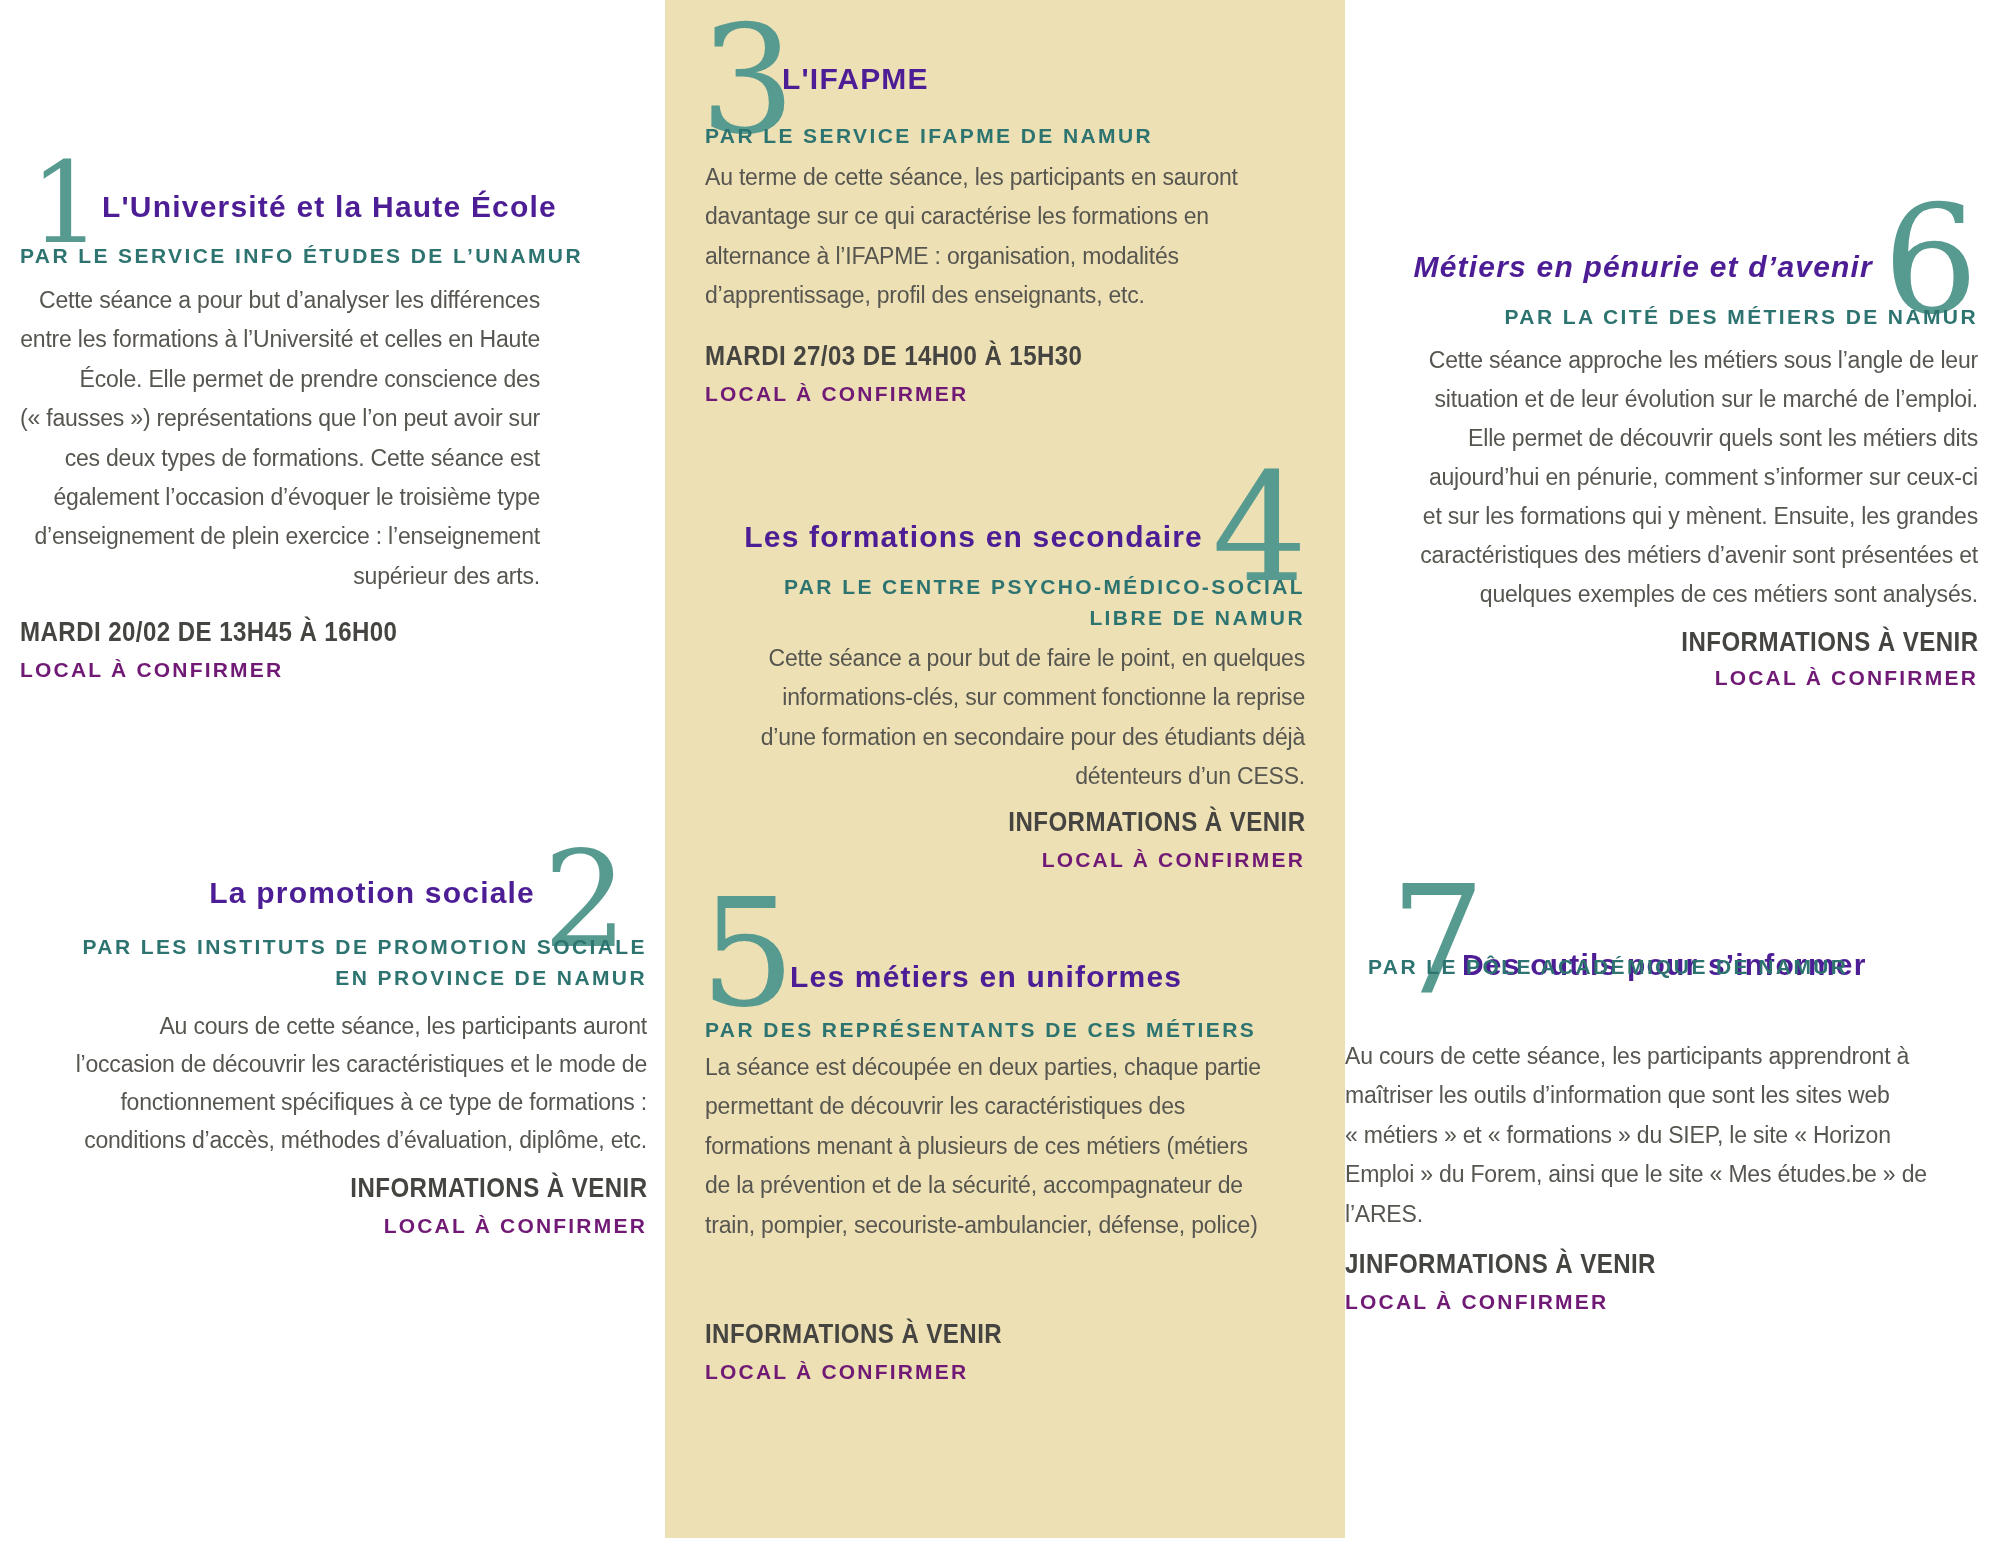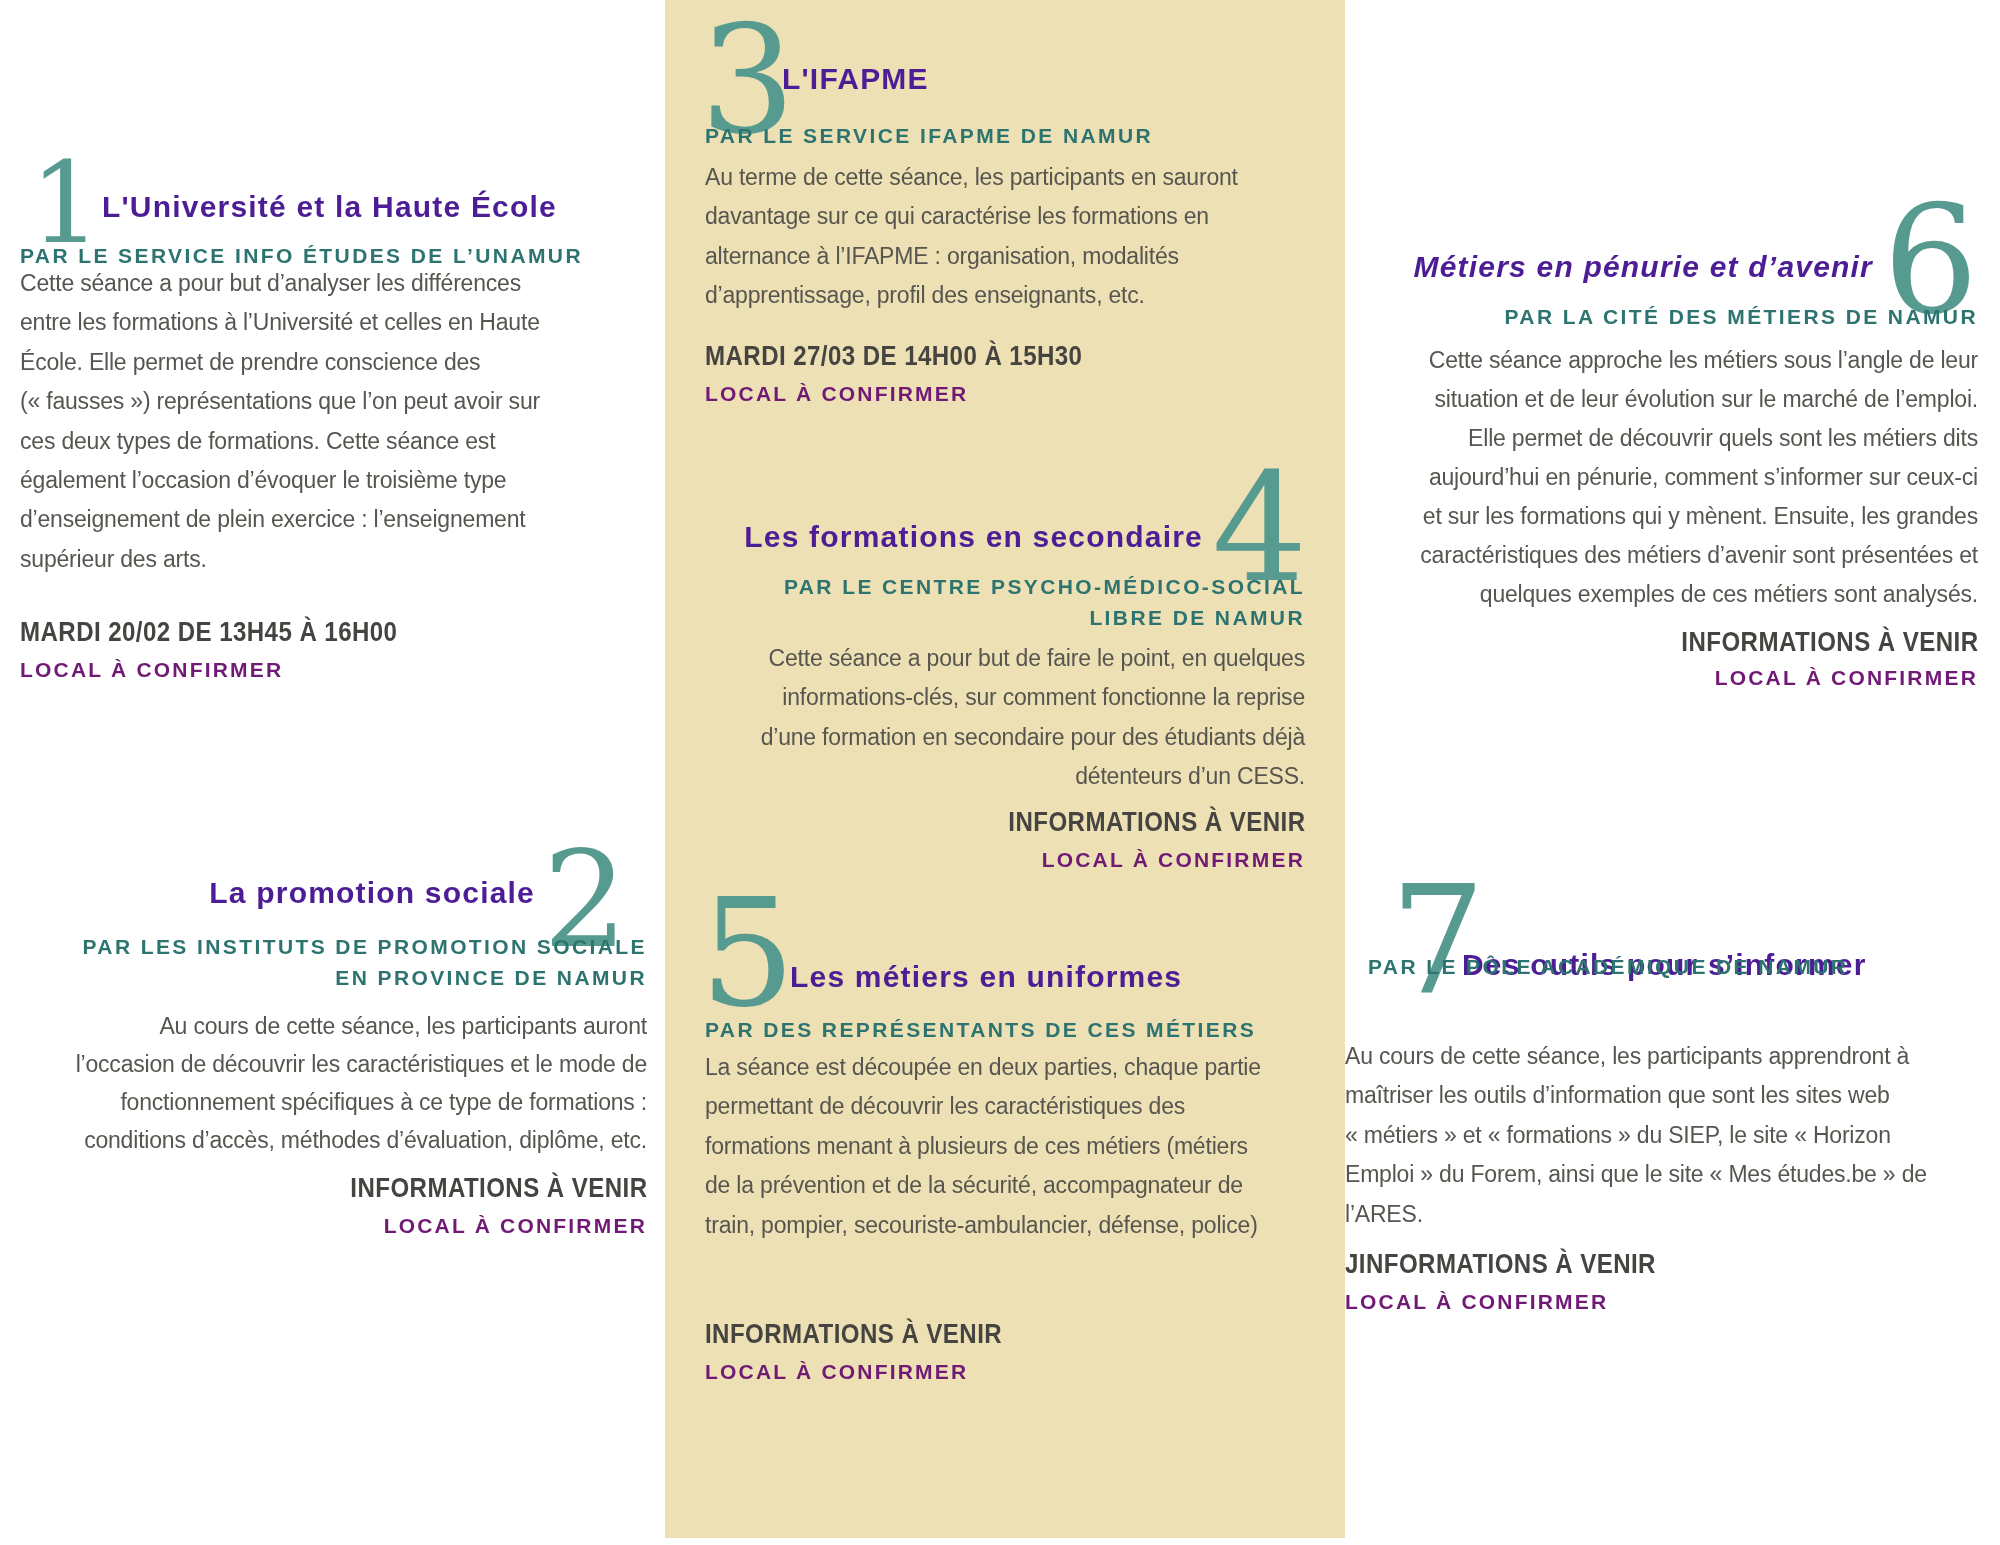--- a/index.html
+++ b/index.html
@@ -21,21 +21,21 @@
 
 <div id="page">
 
   <div class="band" style="left:665px;width:680px;"></div>
 
   <div class="num" style="left:30px;top:147px;font-size:112px;">1</div>
   <div class="title" style="left:102px;top:190px;">L'Université et la Haute École</div>
   <div class="par" style="left:20px;top:240px;">
       <div>PAR LE SERVICE INFO ÉTUDES DE L’UNAMUR</div>
     </div>
-  <div class="body" style="left:20px;top:264px;">
+  <div class="body" style="left:20px;top:281px;text-align:right;">
       <div>Cette séance a pour but d’analyser les différences</div>
       <div>entre les formations à l’Université et celles en Haute</div>
       <div>École. Elle permet de prendre conscience des</div>
       <div>(« fausses ») représentations que l’on peut avoir sur</div>
       <div>ces deux types de formations. Cette séance est</div>
       <div>également l’occasion d’évoquer le troisième type</div>
       <div>d’enseignement de plein exercice : l’enseignement</div>
       <div>supérieur des arts.</div>
     </div>
   <div class="sched" style="left:20px;top:616px;"><span class="cond">MARDI 20/02 DE 13H45 À 16H00</span></div>

